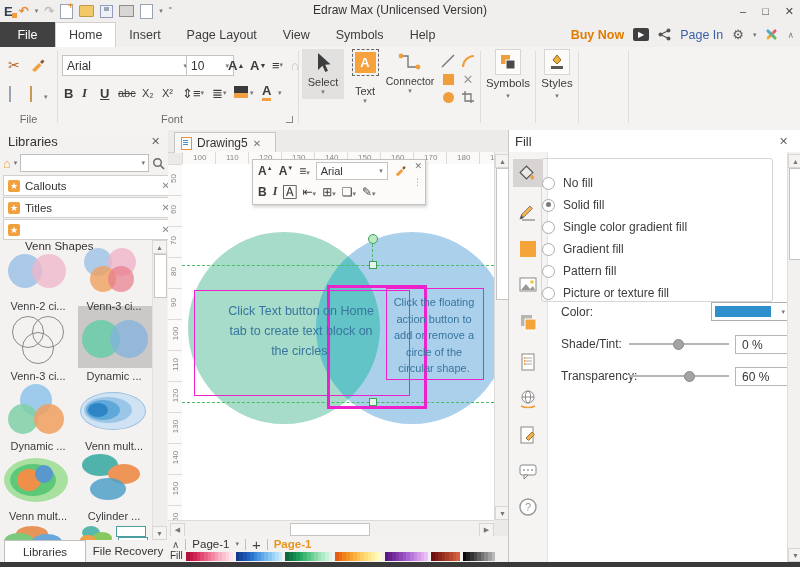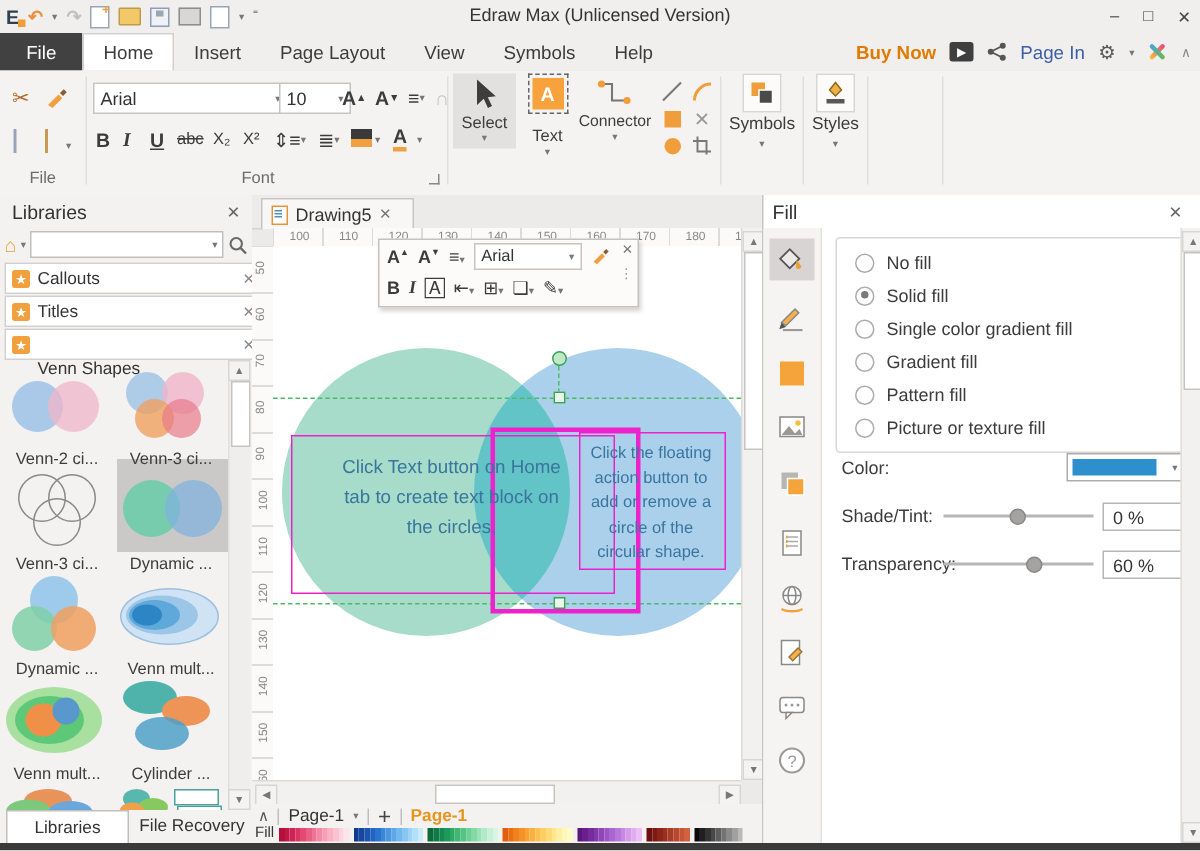--- a/index.html
+++ b/index.html
@@ -109,22 +109,22 @@
   .palrow{left:0;top:422px;width:340px;height:10px;background:#f4f2f1;}
   .palette{position:absolute;left:18px;top:0;width:300px;height:9px;display:flex;}
   .palette .grp{display:flex;flex:0 0 auto;margin-right:3px;}
   .palette .sw{width:3.6px;height:9px;}
 
   
   .fillpanel{left:508px;top:130px;width:292px;height:432px;background:#fff;border-left:1px solid #c8c6c5;}
   .fp-title{left:6px;top:4px;font-size:13px;color:#333;}
   .fp-strip{left:0;top:22px;width:38px;height:410px;background:#f6f4f3;border-right:1px solid #e4e2e1;}
   .strip-ico{position:absolute;left:9px;width:20px;height:20px;}
-  .fp-box{left:48px;top:28px;width:230px;height:142px;border:1px solid #d8d6d5;border-radius:3px;
-          display:flex;flex-direction:column;justify-content:center;gap:6px;padding-left:12px;}
+  .fp-box{left:32px;top:28px;width:230px;height:142px;border:1px solid #d8d6d5;border-radius:3px;
+          display:flex;flex-direction:column;justify-content:flex-end;gap:6px;}
   .radio-row{display:flex;align-items:center;gap:8px;height:16px;font-size:12px;color:#3c3c3c;}
   .radio{width:11px;height:11px;border:1px solid #aeacab;border-radius:50%;background:#fff;position:relative;}
   .radio.checked::after{content:"";position:absolute;left:2.5px;top:2.5px;width:5px;height:5px;border-radius:50%;background:#7a7a7a;}
   .fp-label{position:absolute;left:52px;font-size:12px;color:#3c3c3c;}
   .slider{position:absolute;width:100px;height:2px;background:#b8b6b5;}
   .sl-thumb{position:absolute;top:-4px;width:9px;height:9px;border-radius:50%;background:#a5a3a1;border:1px solid #8a8886;}
   .valbox{position:absolute;width:52px;height:17px;border:1px solid #b8b6b5;background:#fff;font-size:12px;
           display:flex;align-items:center;padding-left:6px;}
   .spin{position:absolute;right:2px;top:0;height:17px;display:flex;flex-direction:column;justify-content:center;font-size:6px;color:#666;line-height:5px;}
   .swatchbox{position:absolute;width:76px;height:17px;border:1px solid #b0aeac;background:#fff;}

